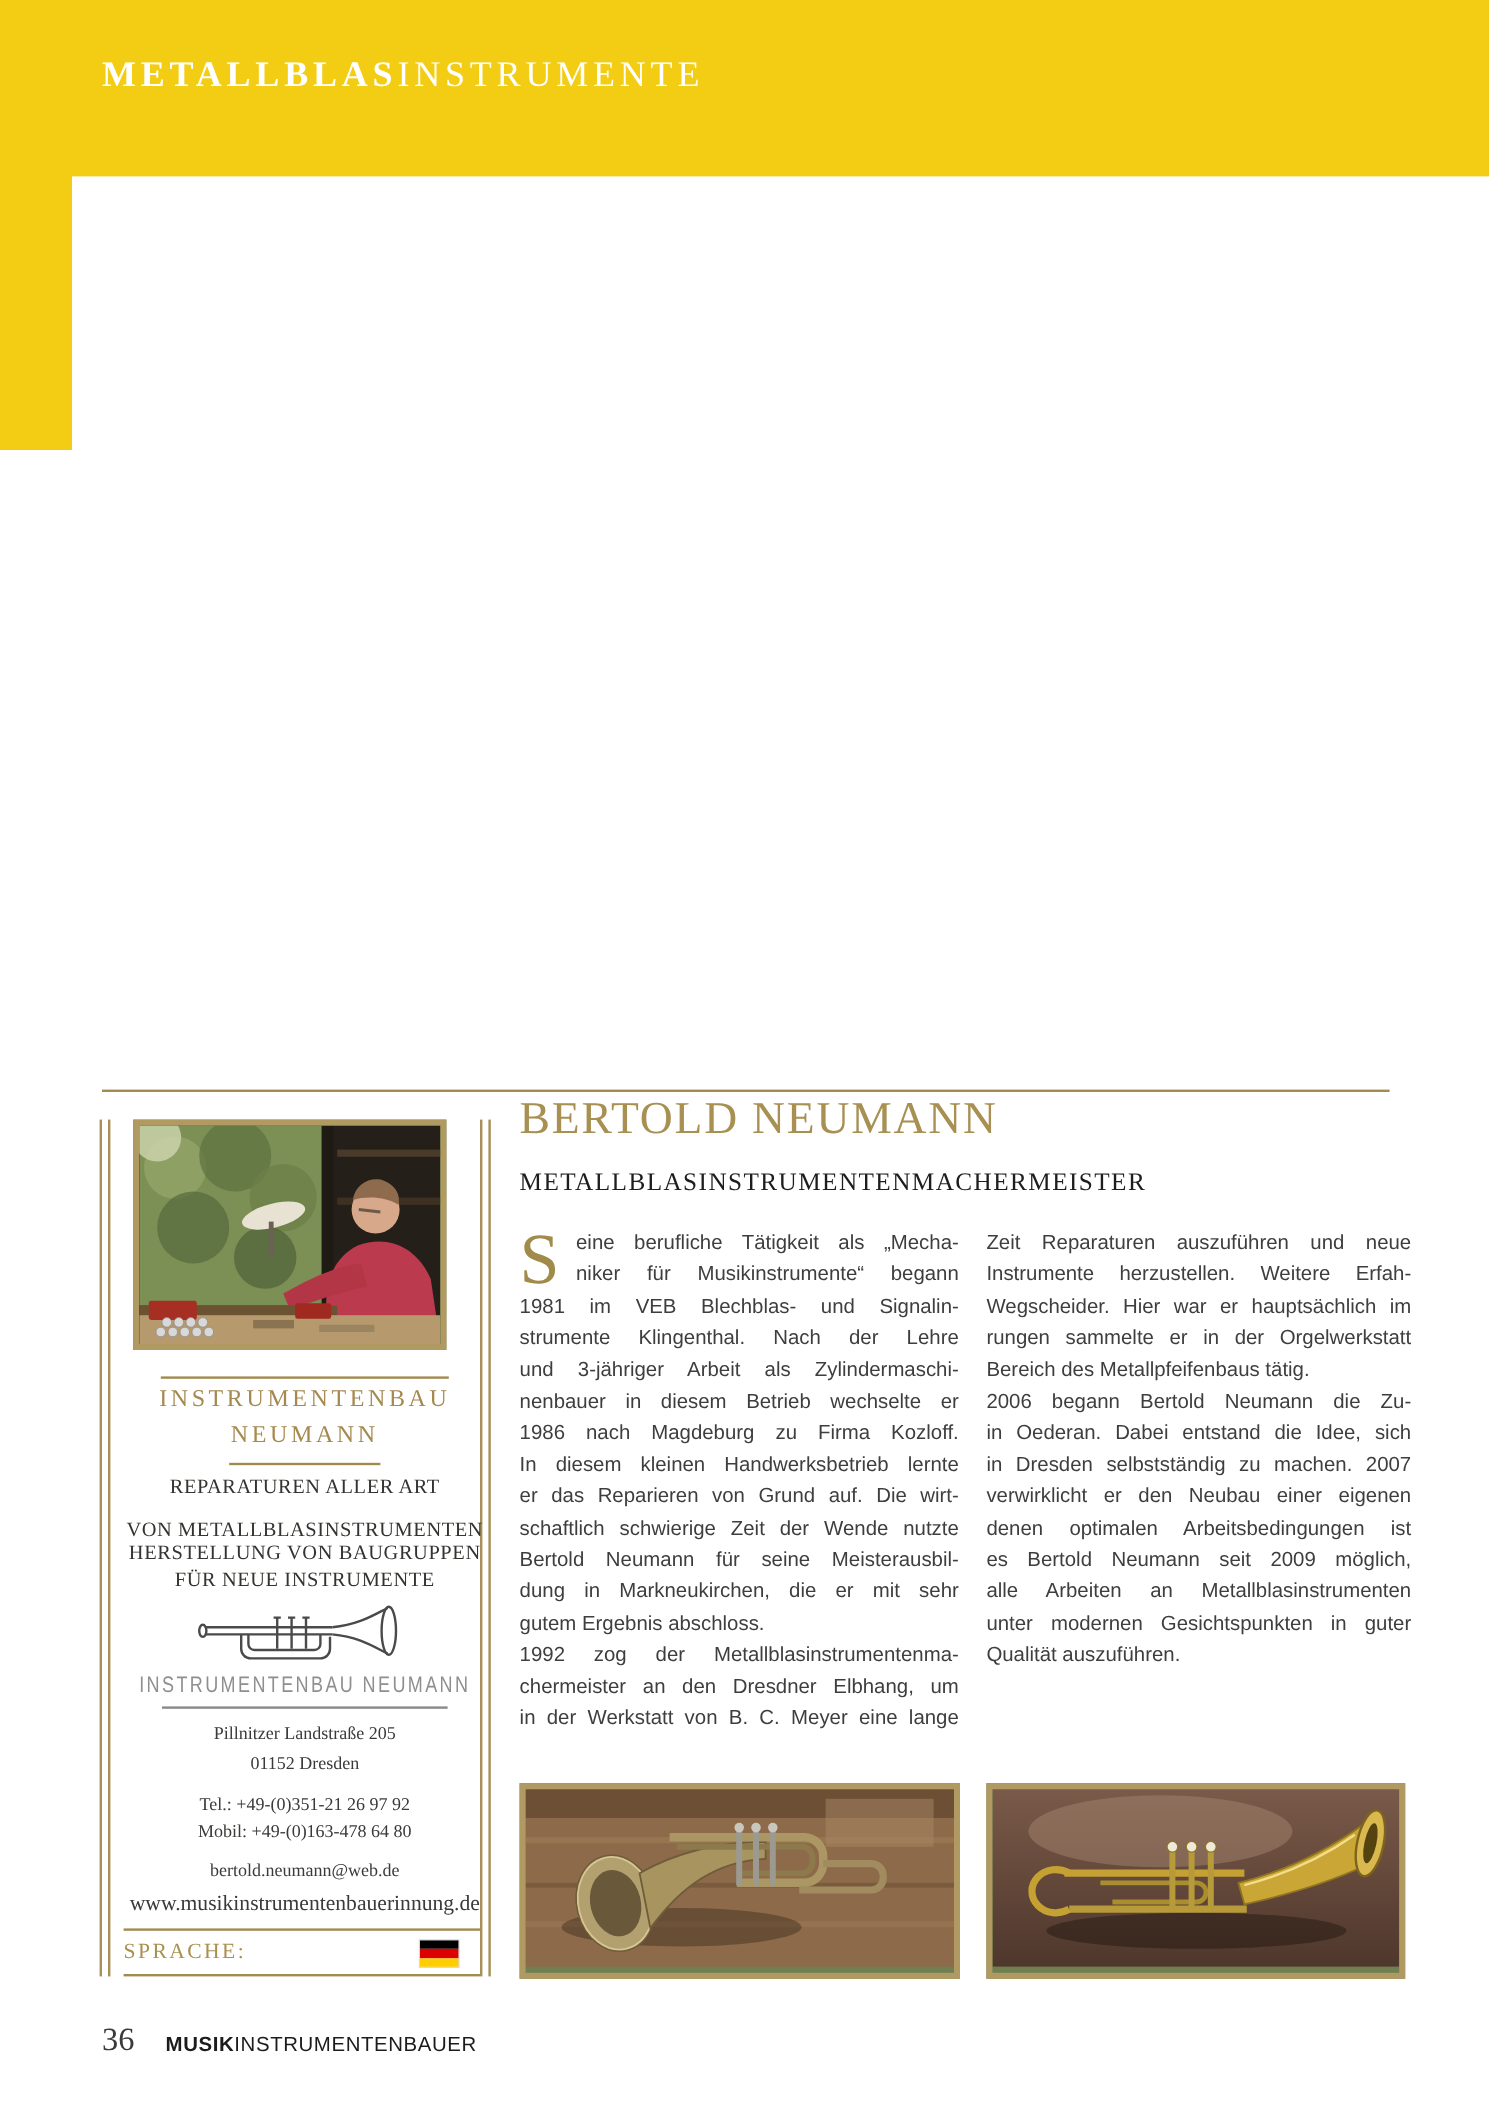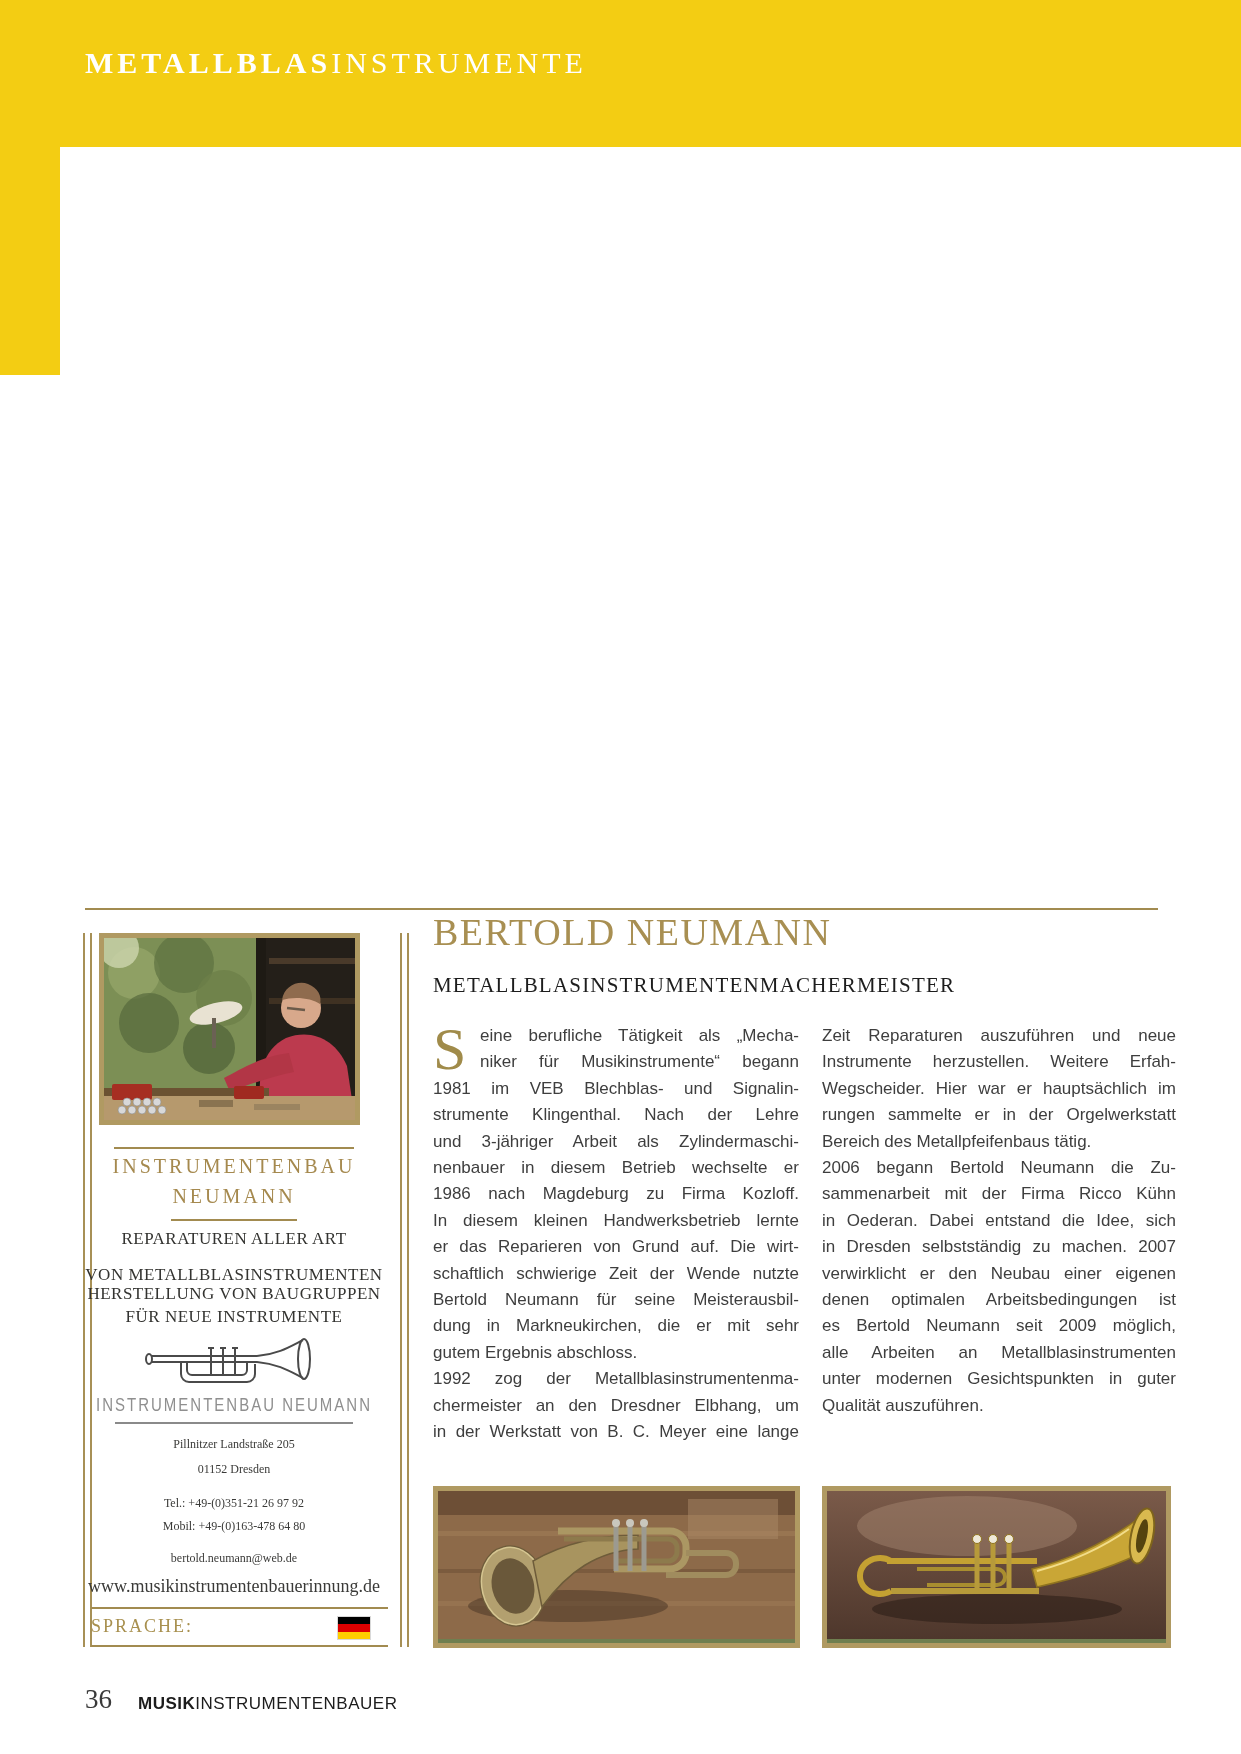--- a/index.html
+++ b/index.html
@@ -10,30 +10,30 @@
   .band{left:0;top:0;width:1241px;height:147px;background:#f3cd13;}
   .strip{left:0;top:0;width:60px;height:375px;background:#f3cd13;}
   .pagetitle{left:85px;top:46px;color:#ffffff;font-size:30px;letter-spacing:4px;white-space:nowrap;}
   .pagetitle .b{font-weight:bold;}
 
   
   .hrule{left:85px;top:908px;width:1073px;height:2px;background:#a28b50;}
   .vdouble{width:5px;border-left:2px solid #a79056;border-right:2px solid #a79056;top:933px;height:714px;}
 
   
-  .sidebar{left:72px;top:933px;width:324px;height:714px;}
+  .sidebar{left:84px;top:933px;width:324px;height:714px;padding-left:16px;}
   .sidebar .c{position:absolute;left:0;right:0;text-align:center;}
   .photo-frame{border:5px solid #b09a62;overflow:hidden;background:#6f7f50;}
   .portrait{position:absolute;left:27px;top:0;width:251px;height:182px;}
   .srule{position:absolute;height:2px;background:#a28b50;left:50%;transform:translateX(-50%);}
   .company{color:#a5894e;font-size:20px;letter-spacing:3px;white-space:nowrap;}
   .svc{color:#333330;font-size:17px;letter-spacing:0.5px;white-space:nowrap;}
   .logotext{color:#8f8f8f;font-family:"Liberation Sans",sans-serif;font-size:15px;letter-spacing:2px;transform:scaleY(1.25);white-space:nowrap;}
   .logounder{position:absolute;left:50%;transform:translateX(-50%);width:238px;height:2px;background:#8a8a8a;}
-  .addr{color:#3a3a38;font-size:12px;white-space:nowrap;}
+  .addr{color:#3a3a38;font-size:15px;white-space:nowrap;}
   .weblink{color:#3a3a38;font-size:18px;white-space:nowrap;}
   .langlabel{position:absolute;color:#a8904f;font-size:18px;letter-spacing:2px;}
   .langrule{position:absolute;left:19px;width:297px;height:2px;background:#a28b50;}
   .flag{position:absolute;left:266px;width:32px;height:22px;box-shadow:0 0 0 1px rgba(0,0,0,0.15);}
   .flag div{height:33.33%;}
   .flag .fb{background:#000000;} .flag .fr{background:#dd0000;} .flag .fg{background:#ffce00;}
 
   
   .artname{left:433px;top:910px;color:#a88f52;font-size:38px;letter-spacing:1.5px;white-space:nowrap;}
   .artsub{left:433px;top:973px;color:#1d1d1d;font-size:21px;letter-spacing:1.2px;white-space:nowrap;}
@@ -174,21 +174,20 @@
     <div class="bline">chermeister an den Dresdner Elbhang, um</div>
     <div class="bline">in der Werkstatt von B. C. Meyer eine lange</div>
   </div>
 <div class="abs bodycol col2">
     <div class="bline">Zeit Reparaturen auszuführen und neue</div>
     <div class="bline">Instrumente herzustellen. Weitere Erfah-</div>
     <div class="bline">Wegscheider. Hier war er hauptsächlich im</div>
     <div class="bline">rungen sammelte er in der Orgelwerkstatt</div>
     <div class="bline pend">Bereich des Metallpfeifenbaus tätig.</div>
     <div class="bline">2006 begann Bertold Neumann die Zu-</div>
-    <div class="bline">sammenarbeit mit der Firma Ricco Kühn</div>
     <div class="bline">in Oederan. Dabei entstand die Idee, sich</div>
     <div class="bline">in Dresden selbstständig zu machen. 2007</div>
     <div class="bline">verwirklicht er den Neubau einer eigenen</div>
     <div class="bline">denen optimalen Arbeitsbedingungen ist</div>
     <div class="bline">es Bertold Neumann seit 2009 möglich,</div>
     <div class="bline">alle Arbeiten an Metallblasinstrumenten</div>
     <div class="bline">unter modernen Gesichtspunkten in guter</div>
     <div class="bline pend">Qualität auszuführen.</div>
   </div>
 

